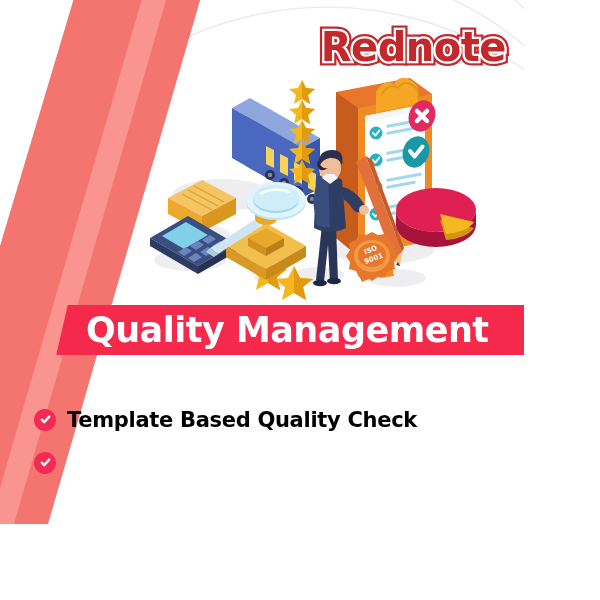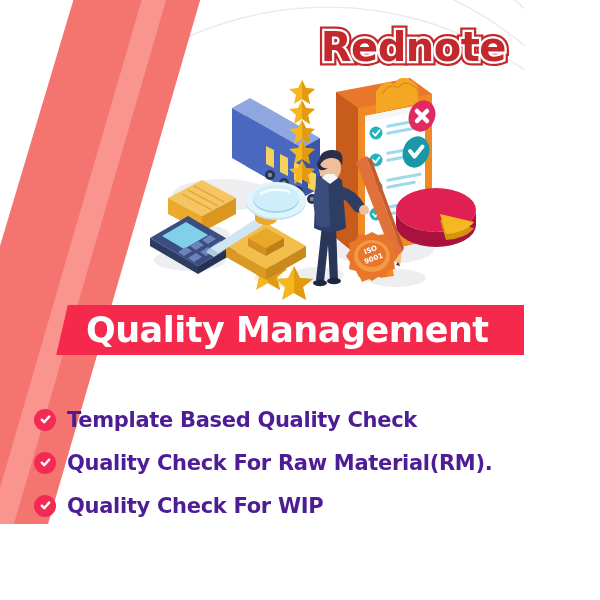--- a/index.html
+++ b/index.html
@@ -95,21 +95,21 @@
     border-radius:50%;
     background:#F42A55;
     display:flex; align-items:center; justify-content:center;
     margin-right:11px;
   }
   .check-icon svg { display:block; }
   .feature-label {
     font-family:"DejaVu Sans", sans-serif;
     font-size:21px;
     font-weight:bold;
-    color:#4c1d95;
+    color:#000000;
     letter-spacing:-0.3px;
     white-space:nowrap;
   }
 </style>
 </head>
 <body>
 
 <div id="canvas">
 
   <svg class="arc-layer" viewBox="0 0 600 600">
@@ -386,27 +386,18 @@
       <span class="feature-label">Template Based Quality Check</span>
     </div>
 
 
     <div class="feature-row">
       <span class="check-icon">
         <svg width="13" height="13" viewBox="0 0 13 13">
             <path d="M2.8,6.7 L5.2,9.2 L10.2,3.6" stroke="#ffffff" stroke-width="2.4" fill="none" stroke-linecap="round" stroke-linejoin="round"></path>
           </svg>
       </span>
-      <span class="feature-label">Quality Check For Raw Material(RM).</span>
     </div>
 
-    <div class="feature-row">
-      <span class="check-icon">
-        <svg width="13" height="13" viewBox="0 0 13 13">
-            <path d="M2.8,6.7 L5.2,9.2 L10.2,3.6" stroke="#ffffff" stroke-width="2.4" fill="none" stroke-linecap="round" stroke-linejoin="round"></path>
-          </svg>
-      </span>
-      <span class="feature-label">Quality Check For WIP</span>
-    </div>
 
   </div>
 
 </div>
 
 </body></html>

